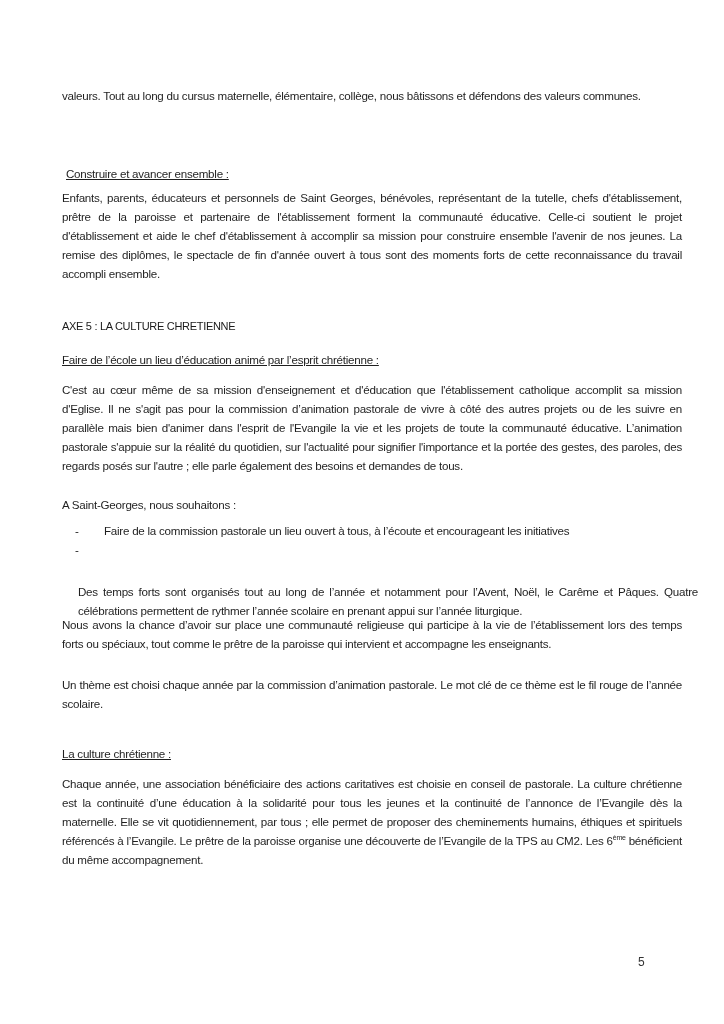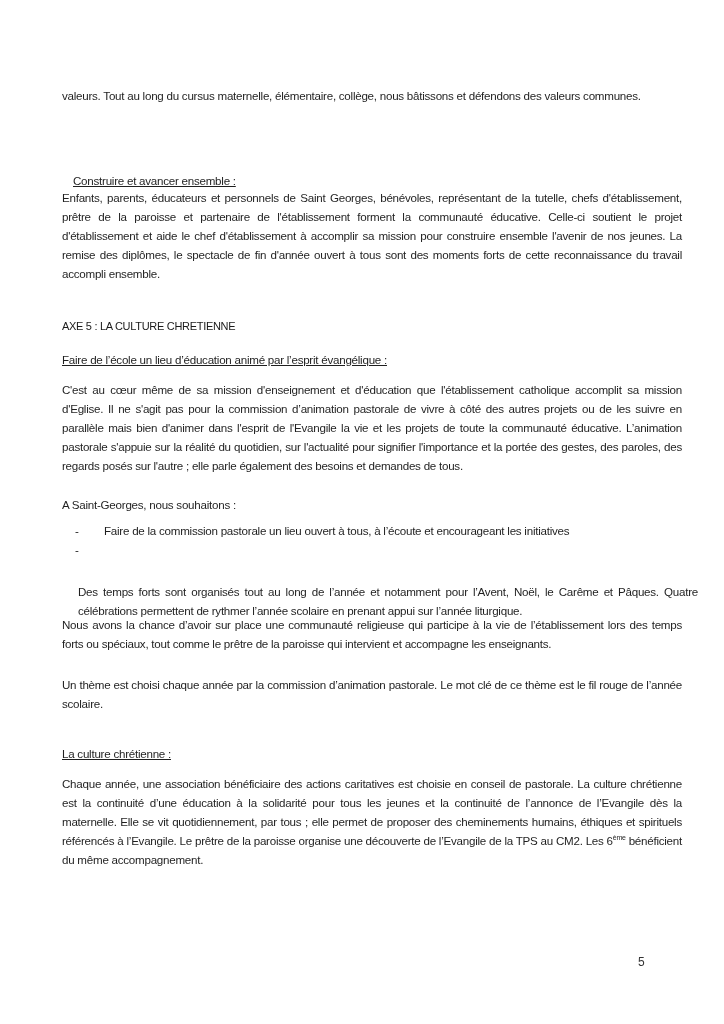--- a/index.html
+++ b/index.html
@@ -24,27 +24,27 @@
   .pagenum { position: absolute; left: 626px; top: 955px; font-size: 12px; color: #333; }
   sup { font-size: 7px; vertical-align: super; line-height: 0; }
 </style>
 </head>
 <body>
 
 <div class="page">
 
   <p class="text justify-last" style="top:86px; margin:0;">valeurs. Tout au long du cursus maternelle, élémentaire, collège, nous bâtissons et défendons des valeurs communes.</p>
 
-  <p class="text subhead" style="top:160px; margin:11px;">Construire et avancer ensemble :</p>
+  <p class="text subhead" style="top:160px; margin:4px;">Construire et avancer ensemble :</p>
 
   <p class="text justify-last" style="top:188px; margin:0;">Enfants, parents, éducateurs et personnels de Saint Georges, bénévoles, représentant de la tutelle, chefs d'établissement, prêtre de la paroisse et partenaire de l'établissement forment la communauté éducative. Celle-ci soutient le projet d'établissement et aide le chef d'établissement à accomplir sa mission pour construire ensemble l'avenir de nos jeunes. La remise des diplômes, le spectacle de fin d'année ouvert à tous sont des moments forts de cette reconnaissance du travail accompli ensemble.</p>
 
   <div class="heading" style="top:320px;">AXE 5 : LA CULTURE CHRETIENNE</div>
 
-  <p class="text subhead" style="top:350px; margin:0;">Faire de l’école un lieu d’éducation animé par l’esprit évangélique :</p>
+  <p class="text subhead" style="top:350px; margin:0;">Faire de l’école un lieu d’éducation animé par l’esprit chrétienne :</p>
 
   <p class="text justify-last" style="top:380px; margin:0;">C'est au cœur même de sa mission d'enseignement et d'éducation que l'établissement catholique accomplit sa mission d'Eglise. Il ne s'agit pas pour la commission d’animation pastorale de vivre à côté des autres projets ou de les suivre en parallèle mais bien d'animer dans l'esprit de l'Evangile la vie et les projets de toute la communauté éducative. L’animation pastorale s'appuie sur la réalité du quotidien, sur l'actualité pour signifier l'importance et la portée des gestes, des paroles, des regards posés sur l'autre ; elle parle également des besoins et demandes de tous.</p>
 
   <p class="text" style="top:495px; margin:0;">A Saint-Georges, nous souhaitons :</p>
 
   <ul class="text bullets" style="top:521px;">
     <li>
       <span class="dash">-</span>
       <span>Faire de la commission pastorale un lieu ouvert à tous, à l’écoute et encourageant les initiatives</span>
     </li>

